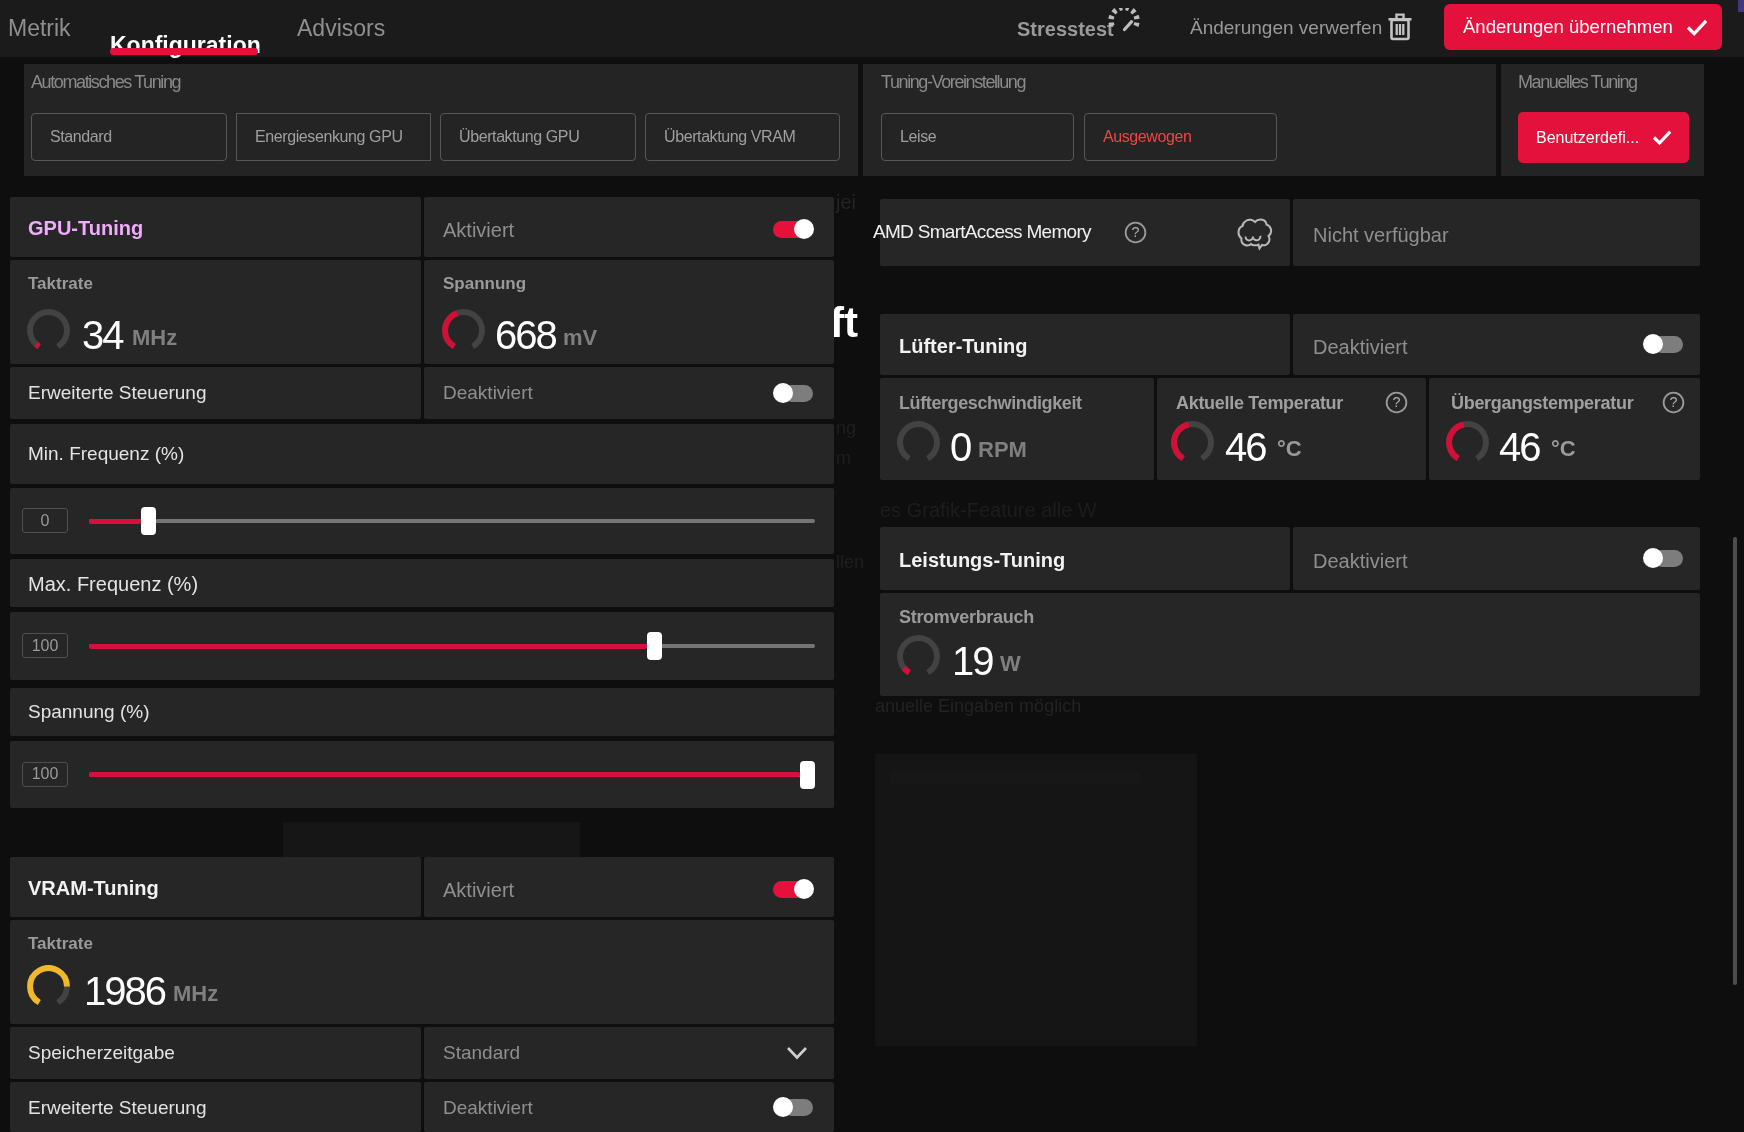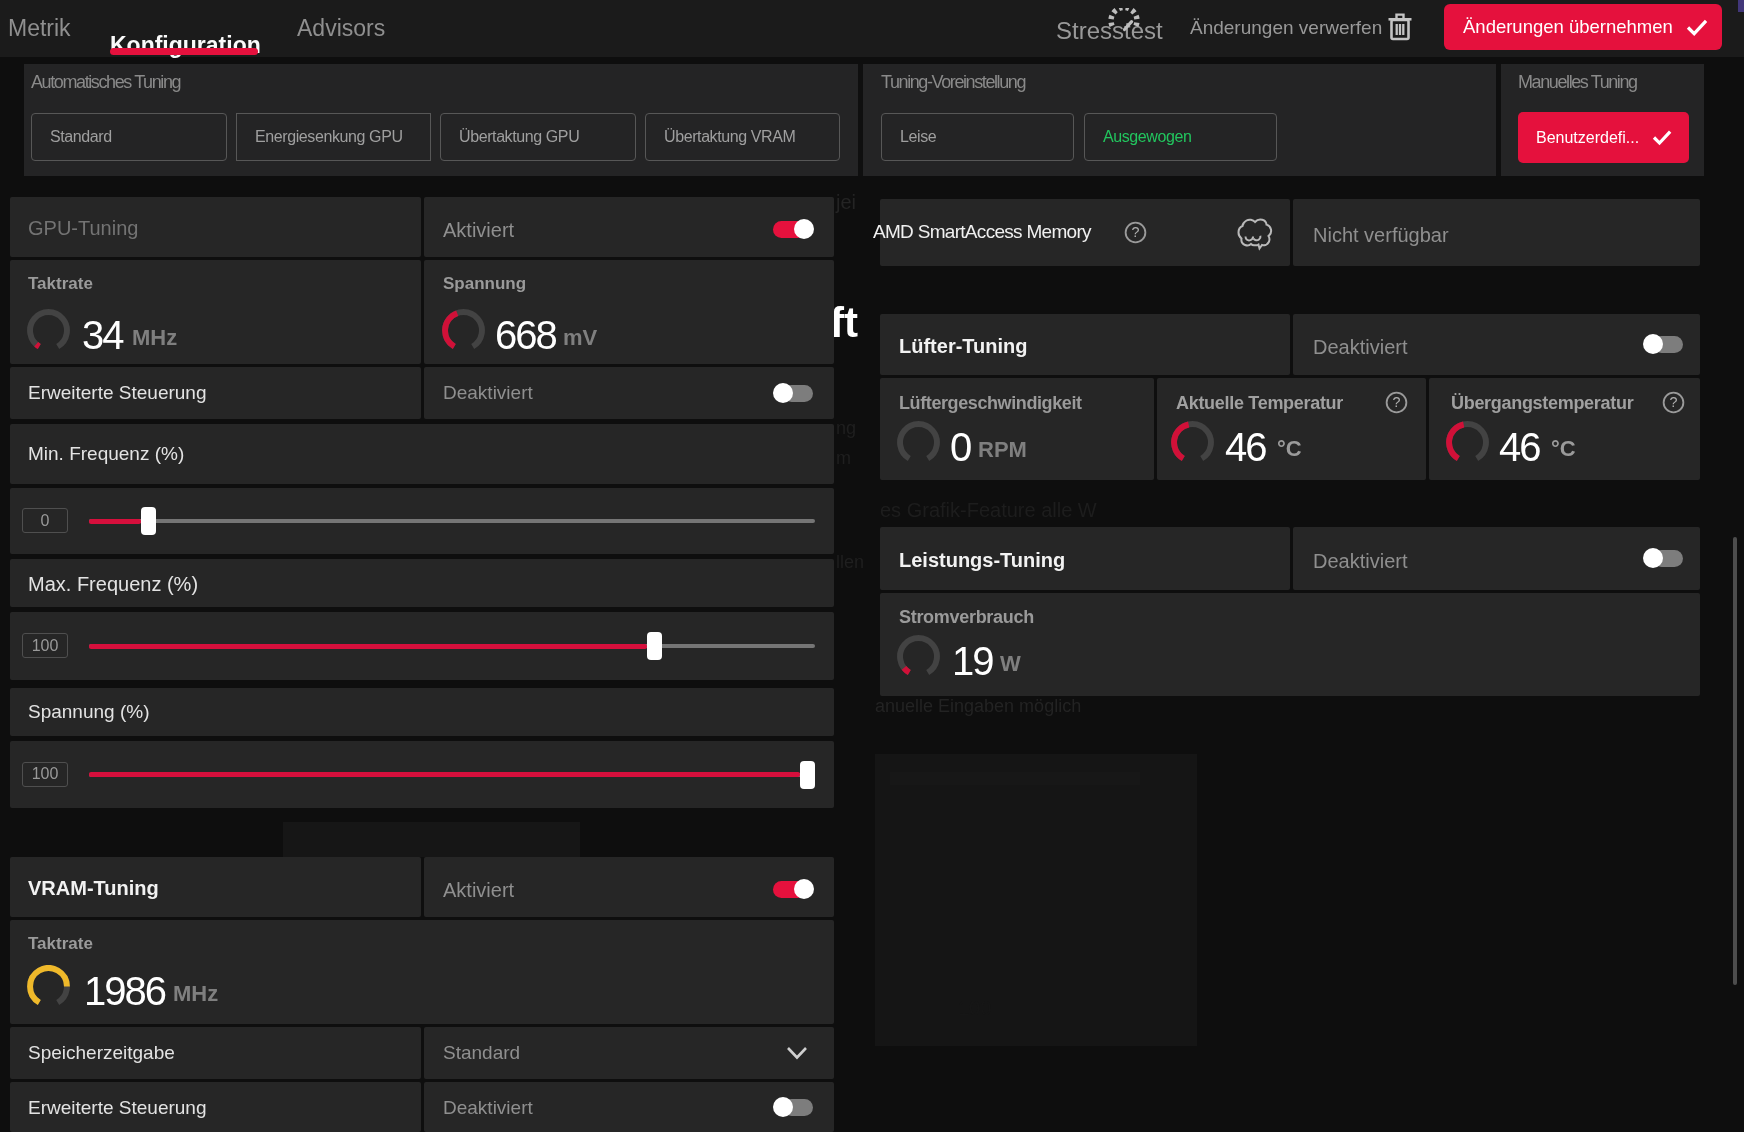--- a/index.html
+++ b/index.html
@@ -15,21 +15,21 @@
 <div style="position:absolute;left:880px;top:498px;font-size:20px;color:#1d1d1d;font-weight:400;white-space:nowrap;line-height:1.2;">es Grafik-Feature alle W</div>
 <div style="position:absolute;left:836px;top:552px;font-size:18px;color:#1f1f1f;font-weight:400;white-space:nowrap;line-height:1.2;">llen</div>
 <div style="position:absolute;left:875px;top:696px;font-size:18px;color:#232323;font-weight:400;white-space:nowrap;line-height:1.2;">anuelle Eingaben möglich</div>
 <div style="position:absolute;left:890px;top:772px;width:250px;height:13px;background:#171717"></div>
 <div style="position:absolute;left:958px;top:996px;font-size:20px;color:#161616;font-weight:400;white-space:nowrap;line-height:1.2;">100</div>
 <div style="position:absolute;left:0;top:0;width:1744px;height:57px;background:#1b1b1b"></div>
 <div style="position:absolute;left:8px;top:15px;font-size:23px;color:#8f8f8f;font-weight:400;white-space:nowrap;line-height:1.2;">Metrik</div>
 <div style="position:absolute;left:110px;top:14px;font-size:23px;color:#fafafa;font-weight:700;white-space:nowrap;line-height:1.2;margin-top:18px;">Konfiguration</div>
 <div style="position:absolute;left:110px;top:48px;width:148px;height:7px;background:#e5113d;border-radius:3.5px"></div>
 <div style="position:absolute;left:297px;top:15px;font-size:23px;color:#8f8f8f;font-weight:400;white-space:nowrap;line-height:1.2;">Advisors</div>
-<div style="position:absolute;left:1017px;top:17px;font-size:24px;color:#999;font-weight:400;white-space:nowrap;line-height:1.2;margin-left:39px;">Stresstest</div>
+<div style="position:absolute;left:1017px;top:17px;font-size:20px;color:#999;font-weight:700;white-space:nowrap;line-height:1.2;">Stresstest</div>
 <svg style="position:absolute;left:1105px;top:8px" width="38" height="27" viewBox="0 0 38 27">
 <path d="M 7.1 17.8 A 13 13 0 1 1 30.9 17.8" fill="none" stroke="#bdbdbd" stroke-width="5.4" stroke-dasharray="3.5 3.3"></path>
 <path d="M 19.5 21.5 L 26.6 13.6" stroke="#bdbdbd" stroke-width="3.2" stroke-linecap="round"></path>
 </svg>
 <div style="position:absolute;left:1190px;top:17px;font-size:19px;color:#999;font-weight:400;white-space:nowrap;line-height:1.2;">Änderungen verwerfen</div>
 <svg style="position:absolute;left:1387px;top:12px" width="26" height="30" viewBox="0 0 26 30">
 <rect x="4.5" y="8" width="17" height="19" rx="1.5" fill="none" stroke="#c4c4c4" stroke-width="2.6"></rect>
 <line x1="1.5" y1="7.3" x2="24.5" y2="7.3" stroke="#c4c4c4" stroke-width="2.6"></line>
 <path d="M 9.5 6 L 9.5 2.6 L 16.5 2.6 L 16.5 6" fill="none" stroke="#c4c4c4" stroke-width="2.4"></path>
 <line x1="9.7" y1="12" x2="9.7" y2="23" stroke="#c4c4c4" stroke-width="2.3"></line>
@@ -46,29 +46,29 @@
 <div style="position:absolute;left:858px;top:64px;width:5px;height:112px;background:#0f0f0f"></div>
 <div style="position:absolute;left:1496px;top:64px;width:5px;height:112px;background:#0f0f0f"></div>
 <div style="position:absolute;left:31px;top:72px;font-size:18px;color:#8a8a8a;font-weight:400;white-space:nowrap;line-height:1.2;letter-spacing:-1.4px">Automatisches Tuning</div>
 <div style="position:absolute;left:881px;top:72px;font-size:18px;color:#8a8a8a;font-weight:400;white-space:nowrap;line-height:1.2;letter-spacing:-1.4px">Tuning-Voreinstellung</div>
 <div style="position:absolute;left:1518px;top:72px;font-size:18px;color:#8a8a8a;font-weight:400;white-space:nowrap;line-height:1.2;letter-spacing:-1.4px">Manuelles Tuning</div>
 <div style="position:absolute;left:31px;top:113px;width:196px;height:48px;border:1px solid #575757;border-radius:4px;box-sizing:border-box;display:flex;align-items:center;padding-left:18px;font-size:16px;color:#9f9f9f;letter-spacing:-0.4px;white-space:nowrap">Standard</div>
 <div style="position:absolute;left:236px;top:113px;width:195px;height:48px;border:1px solid #575757;border-radius:0;box-sizing:border-box;display:flex;align-items:center;padding-left:18px;font-size:16px;color:#9f9f9f;letter-spacing:-0.4px;white-space:nowrap">Energiesenkung GPU</div>
 <div style="position:absolute;left:440px;top:113px;width:196px;height:48px;border:1px solid #575757;border-radius:4px;box-sizing:border-box;display:flex;align-items:center;padding-left:18px;font-size:16px;color:#9f9f9f;letter-spacing:-0.4px;white-space:nowrap">Übertaktung GPU</div>
 <div style="position:absolute;left:881px;top:113px;width:193px;height:48px;border:1px solid #575757;border-radius:4px;box-sizing:border-box;display:flex;align-items:center;padding-left:18px;font-size:16px;color:#9f9f9f;letter-spacing:-0.4px;white-space:nowrap">Leise</div>
 <div style="position:absolute;left:645px;top:113px;width:195px;height:48px;border:1px solid #575757;border-radius:4px;box-sizing:border-box;display:flex;align-items:center;padding-left:18px;font-size:16px;color:#9f9f9f;letter-spacing:-0.4px;white-space:nowrap">Übertaktung VRAM</div>
-<div style="position:absolute;left:1084px;top:113px;width:193px;height:48px;border:1px solid #575757;border-radius:4px;box-sizing:border-box;display:flex;align-items:center;padding-left:18px;font-size:16px;color:#22c55e;letter-spacing:-0.4px;white-space:nowrap">Ausgewogen</div>
+<div style="position:absolute;left:1084px;top:113px;width:193px;height:48px;border:1px solid #575757;border-radius:4px;box-sizing:border-box;display:flex;align-items:center;padding-left:18px;font-size:16px;color:#ef4444;letter-spacing:-0.4px;white-space:nowrap">Ausgewogen</div>
 <div style="position:absolute;left:1518px;top:112px;width:171px;height:51px;background:#e5113d;border-radius:5px"></div>
 <div style="position:absolute;left:1536px;top:128px;font-size:16px;color:#fff;font-weight:400;white-space:nowrap;line-height:1.2;">Benutzerdefi...</div>
 <svg style="position:absolute;left:1652px;top:129px" width="21" height="17" viewBox="0 0 24 20">
 <path d="M 2 10 L 8.5 16.5 L 21 3" fill="none" stroke="#fff" stroke-width="3.8"></path>
 </svg>
 <div style="position:absolute;left:10px;top:197px;width:411px;height:60px;background:#262626;border-radius:2px;"></div>
 <div style="position:absolute;left:424px;top:197px;width:410px;height:60px;background:#262626;border-radius:2px;"></div>
-<div style="position:absolute;left:28px;top:216px;font-size:20px;color:#737373;font-weight:400;white-space:nowrap;line-height:1.2;text-align:right;">GPU-Tuning</div>
+<div style="position:absolute;left:28px;top:216px;font-size:20px;color:#f0abfc;font-weight:700;white-space:nowrap;line-height:1.2;text-align:right;">GPU-Tuning</div>
 <div style="position:absolute;left:443px;top:218px;font-size:20px;color:#8f8f8f;font-weight:400;white-space:nowrap;line-height:1.2;">Aktiviert</div>
 <div style="position:absolute;left:773px;top:221px;width:33px;height:17px;background:#e5113d;border-radius:9px"></div>
     <div style="position:absolute;left:794px;top:219px;width:20px;height:20px;background:#fff;border-radius:50%"></div>
 <div style="position:absolute;left:10px;top:260px;width:411px;height:104px;background:#262626;border-radius:2px;"></div>
 <div style="position:absolute;left:424px;top:260px;width:410px;height:104px;background:#262626;border-radius:2px;"></div>
 <div style="position:absolute;left:28px;top:274px;font-size:17px;color:#9a9a9a;font-weight:700;white-space:nowrap;line-height:1.2;">Taktrate</div>
 <svg style="position:absolute;left:27px;top:309px" width="43" height="43" viewBox="0 0 42 42">
       <path d="M 12.00 36.59 A 18 18 0 1 1 30.00 36.59" fill="none" stroke="#434343" stroke-width="5.8"></path>
       <path d="M 12.00 36.59 A 18 18 0 0 1 8.96 34.38" fill="none" stroke="#d11038" stroke-width="5.8"></path>
     </svg>

